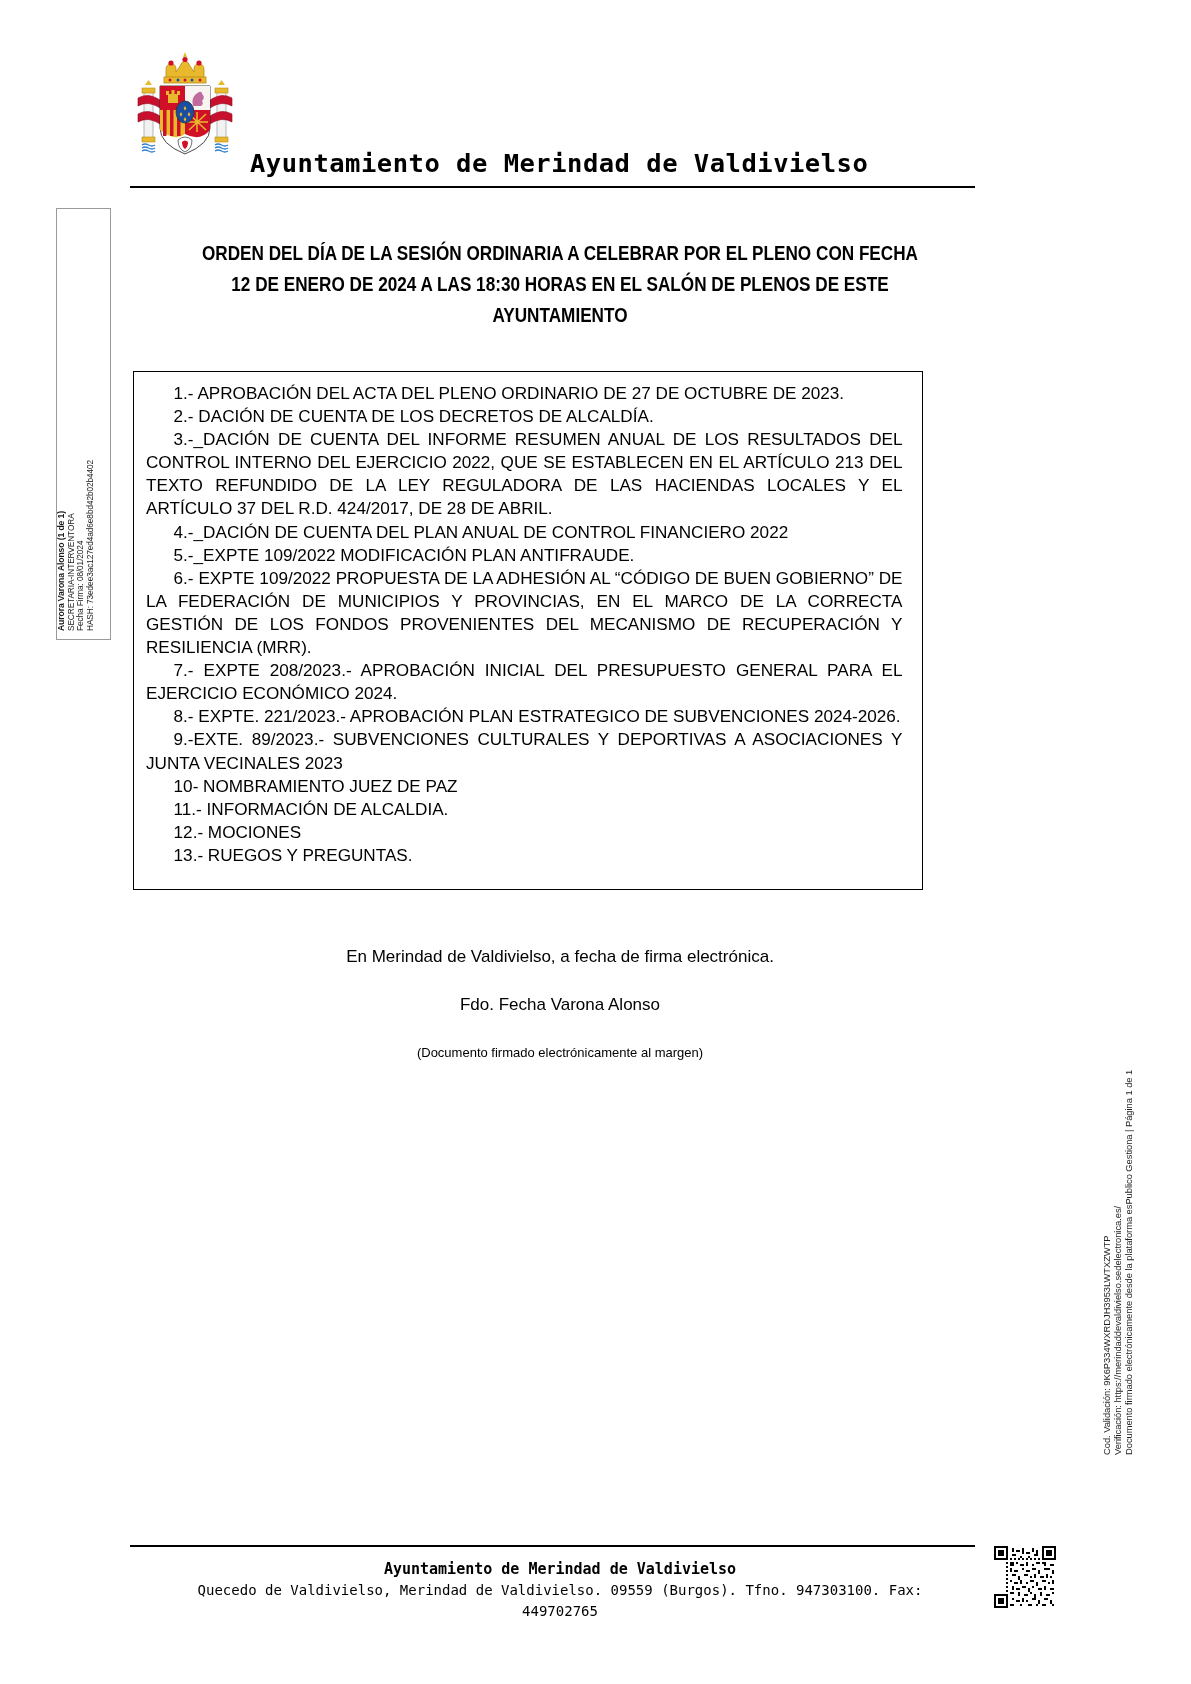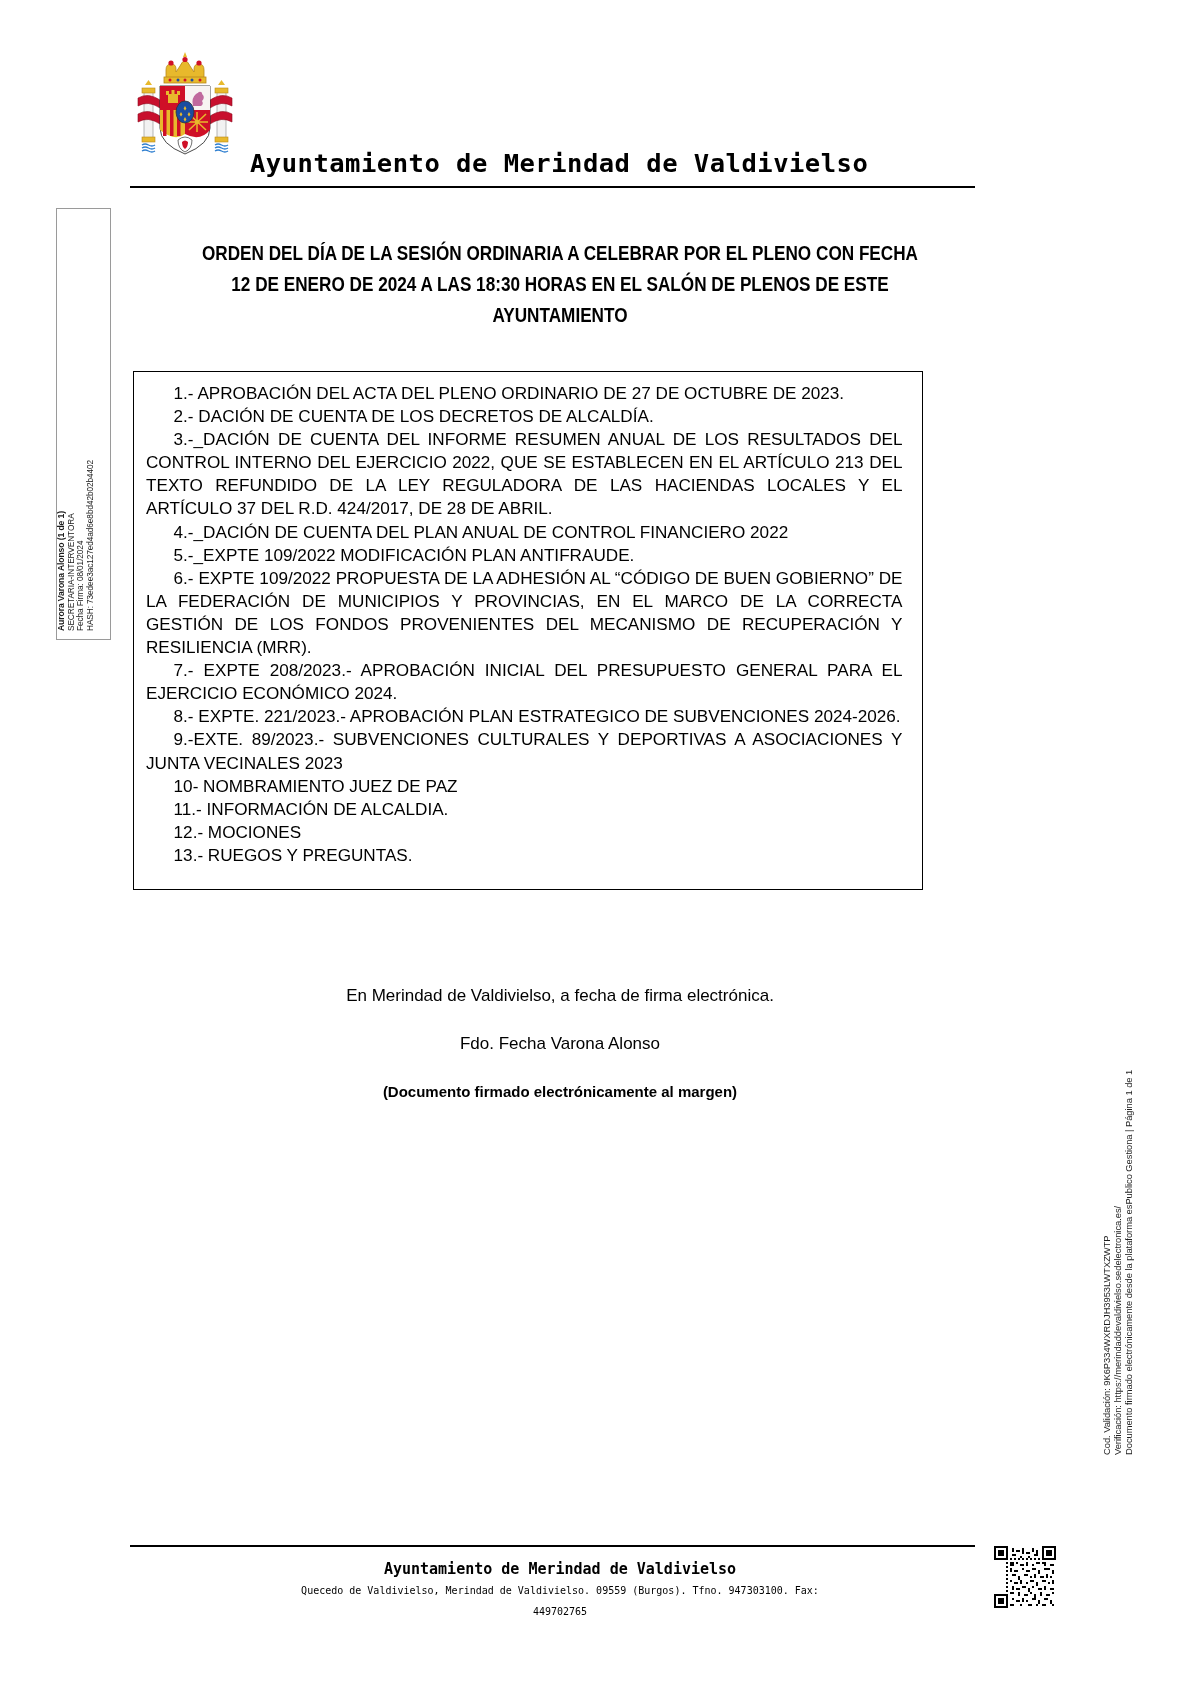--- a/index.html
+++ b/index.html
@@ -68,23 +68,23 @@
   .agenda-item {
     font-size:17.4px; line-height:23.1px;
     text-align:justify; text-justify:inter-word;
     text-indent:28px;
     margin:0;
     transform:scaleX(0.985); transform-origin:left top;
   }
   .agenda-item.nojust { text-align:left; }
 
   
-  #closing-block { position:absolute; left:140px; top:945px; width:840px; text-align:center;margin-top:39px; }
+  #closing-block { position:absolute; left:140px; top:945px; width:840px; text-align:center; }
   .closing-line { font-size:17px; line-height:23px; margin-bottom:25px; }
-  .closing-line.bold { font-weight:bold; font-size:15px; margin-bottom:0; }
+  .closing-line.bold { font-weight:normal; font-size:13px; margin-bottom:0; }
 
   
   #right-margin-text {
     position:absolute; left:1102px; top:955px;
     width:500px; height:78px;
     transform:rotate(-90deg);
     transform-origin:0 0;
     margin-top:500px;
     display:flex; flex-direction:column;
     white-space:nowrap;
@@ -94,21 +94,21 @@
   
   #footer-rule {
     position:absolute; left:130px; top:1545px; width:845px; height:0;
     border-top:2px solid #000;
   }
   #footer-block {
     position:absolute; left:140px; top:1558px; width:840px; text-align:center;
     font-family:"DejaVu Sans Mono","Liberation Mono", monospace;
   }
   #footer-title { font-size:15px; font-weight:bold; line-height:22px; }
-  #footer-address { font-size:10px; line-height:21px; }
+  #footer-address { font-size:14px; line-height:21px; }
 
   
   #qr-code { position:absolute; left:994px; top:1546px; width:62px; height:62px; }
 </style>
 </head>
 <body>
 
 <div id="header-block">
 
   <div id="coat-of-arms">

